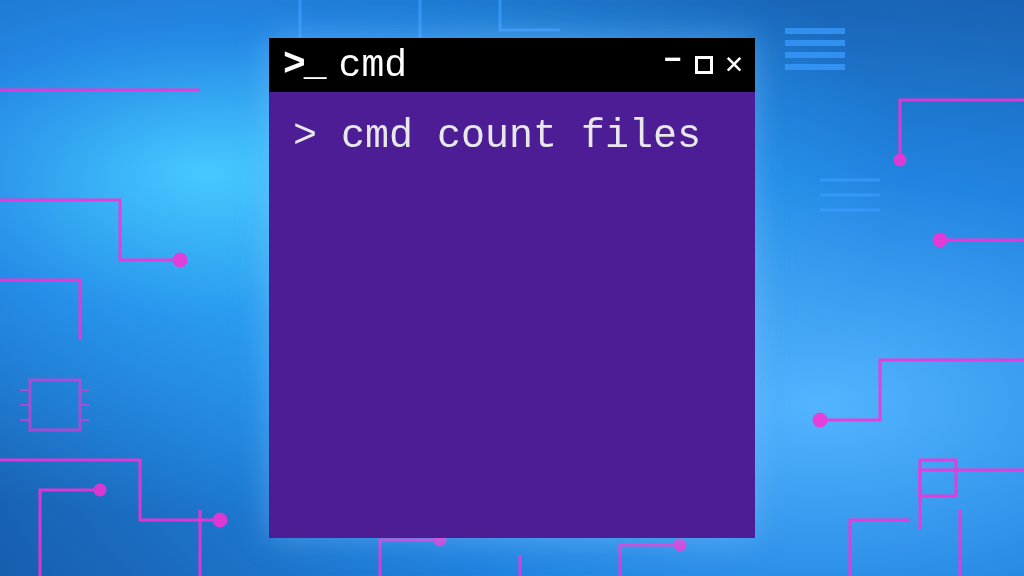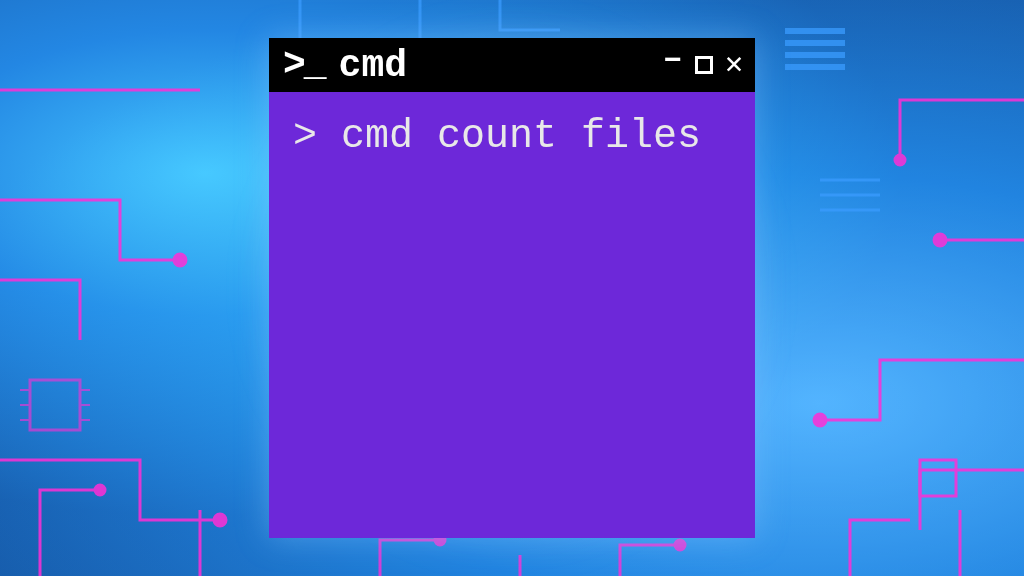--- a/index.html
+++ b/index.html
@@ -61,21 +61,21 @@
       font-size: 38px;
       font-weight: bold;
       line-height: 1;
       font-family: 'Consolas', 'Courier New', monospace;
       letter-spacing: -2px;
     }
     
     .title-text {
       color: #fff;
       font-size: 38px;
-      font-weight: bold;
+      font-weight: normal;
       margin-left: 14px;
       font-family: 'Consolas', 'Courier New', monospace;
     }
     
     .window-controls {
       margin-left: auto;
       display: flex;
       align-items: center;
       gap: 12px;
     }
@@ -98,21 +98,21 @@
     
     .ctrl-close {
       color: #fff;
       font-size: 30px;
       font-weight: bold;
       line-height: 1;
     }
     
     .terminal-body {
       height: calc(100% - 54px);
-      background: #6d28d9;
+      background: #4c1d95;
       padding: 20px 24px;
       color: #e8e8e8;
       font-size: 40px;
       font-family: 'Consolas', 'Courier New', monospace;
       line-height: 1.25;
       word-wrap: break-word;
     }
     
     .prompt-line {
       white-space: pre-wrap;

